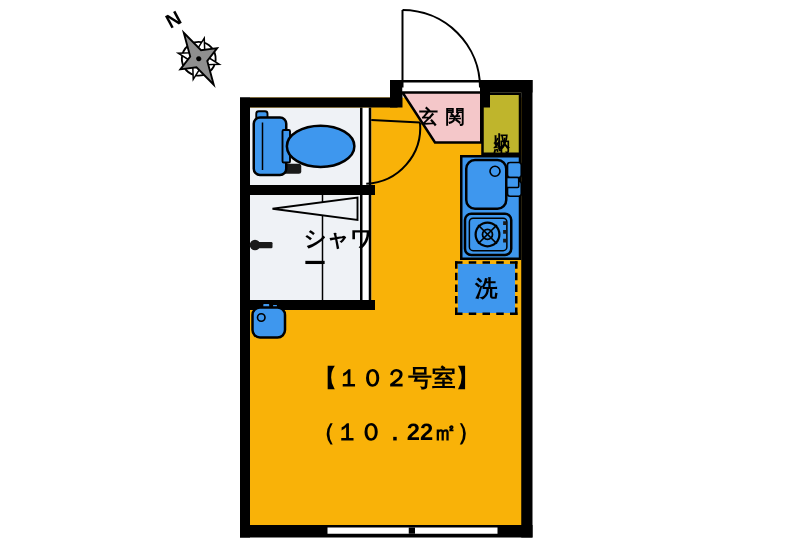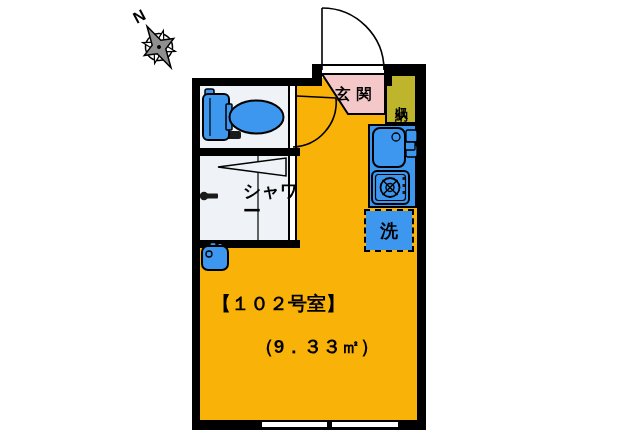--- a/index.html
+++ b/index.html
@@ -26,21 +26,21 @@
     font-weight:bold;font-size:13px;letter-spacing:3px;}
   #kitchen-box{position:absolute;left:368px;top:124px;width:49px;height:84px;z-index:1;
     background:var(--fixture);border:2px solid var(--wall);box-sizing:border-box;}
   #washer-box{position:absolute;left:364px;top:209px;width:50px;height:43px;z-index:3;
     background:var(--fixture);background-clip:padding-box;border:2px dashed var(--wall);
     box-sizing:border-box;display:flex;align-items:center;justify-content:center;
     font-weight:bold;font-size:18px;}
   #genkan-label{left:326px;top:85px;width:56px;text-align:center;font-size:15px;letter-spacing:1px;}
   #shower-label{left:204px;top:181px;width:84px;font-size:18px;line-height:20px;margin-left:24px;}
   #shower-label .l1{padding-left:15px;}
-  #room-title{left:212px;top:293px;width:210px;font-size:19px;}
+  #room-title{left:212px;top:293px;width:210px;text-align:center;font-size:19px;}
   #room-area{left:212px;top:336px;width:210px;text-align:center;font-size:19px;}
   #n-label{left:133px;top:5px;width:24px;font-size:16px;transform:rotate(-28deg);z-index:5;}
 </style>
 </head>
 <body>
 
 <div id="stage">
 
   <div class="floor" style="left:200px;top:78px;width:218px;height:342px;background:var(--floor);"></div>
   <div class="floor" style="left:200px;top:86px;width:88px;height:62px;background:var(--sanitary);"></div>
@@ -132,15 +132,15 @@
       <circle cx="0" cy="0" r="2" fill="#000"></circle>
     </g>
   </svg>
 
   <div class="txt" id="n-label">N</div>
   <div class="txt" id="genkan-label">玄 関</div>
   <div class="txt" id="shower-label">
     <div class="l1">シャワー</div>
   </div>
   <div class="txt" id="room-title">【１０２号室】</div>
-  <div class="txt" id="room-area">（9．３３㎡）</div>
+  <div class="txt" id="room-area">（１０．22㎡）</div>
 
 </div>
 
 </body></html>

